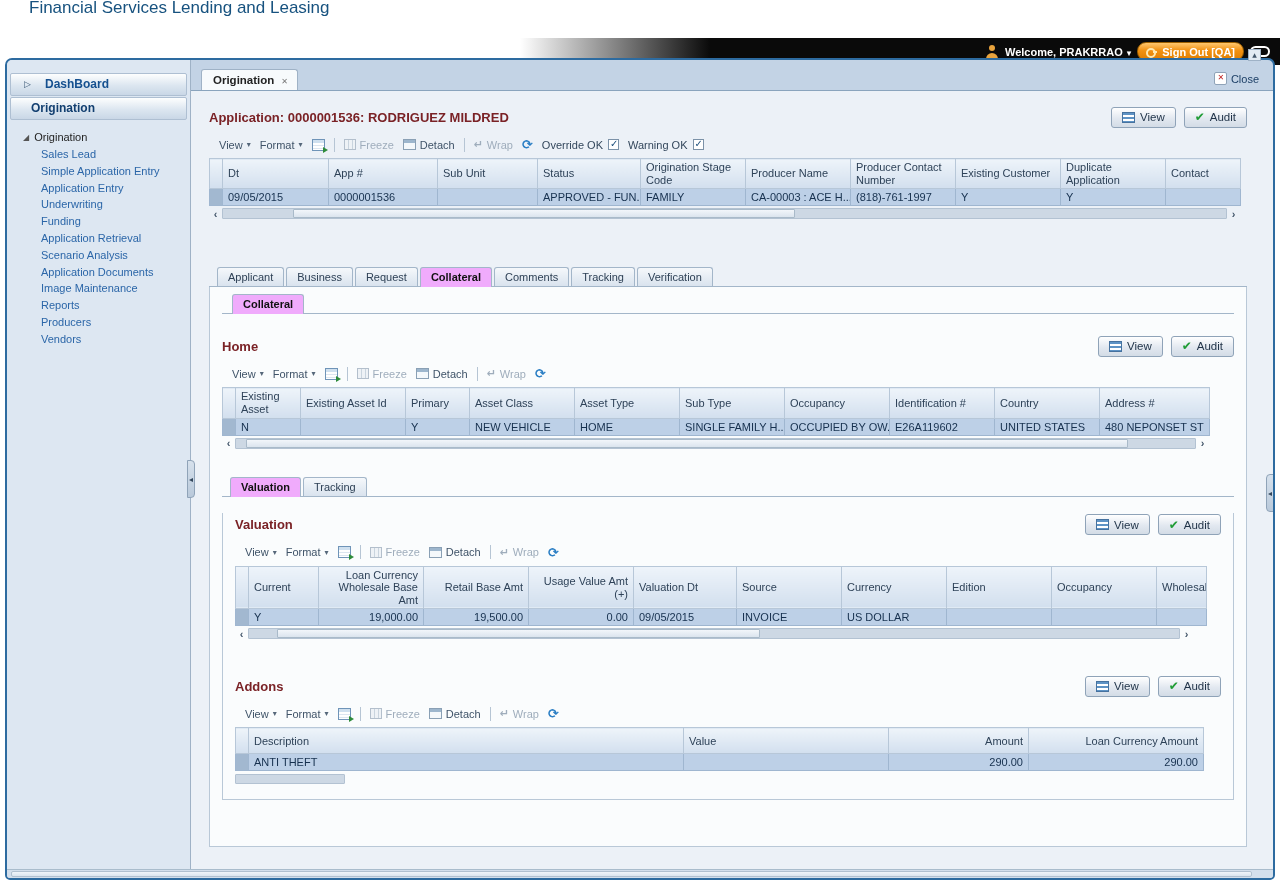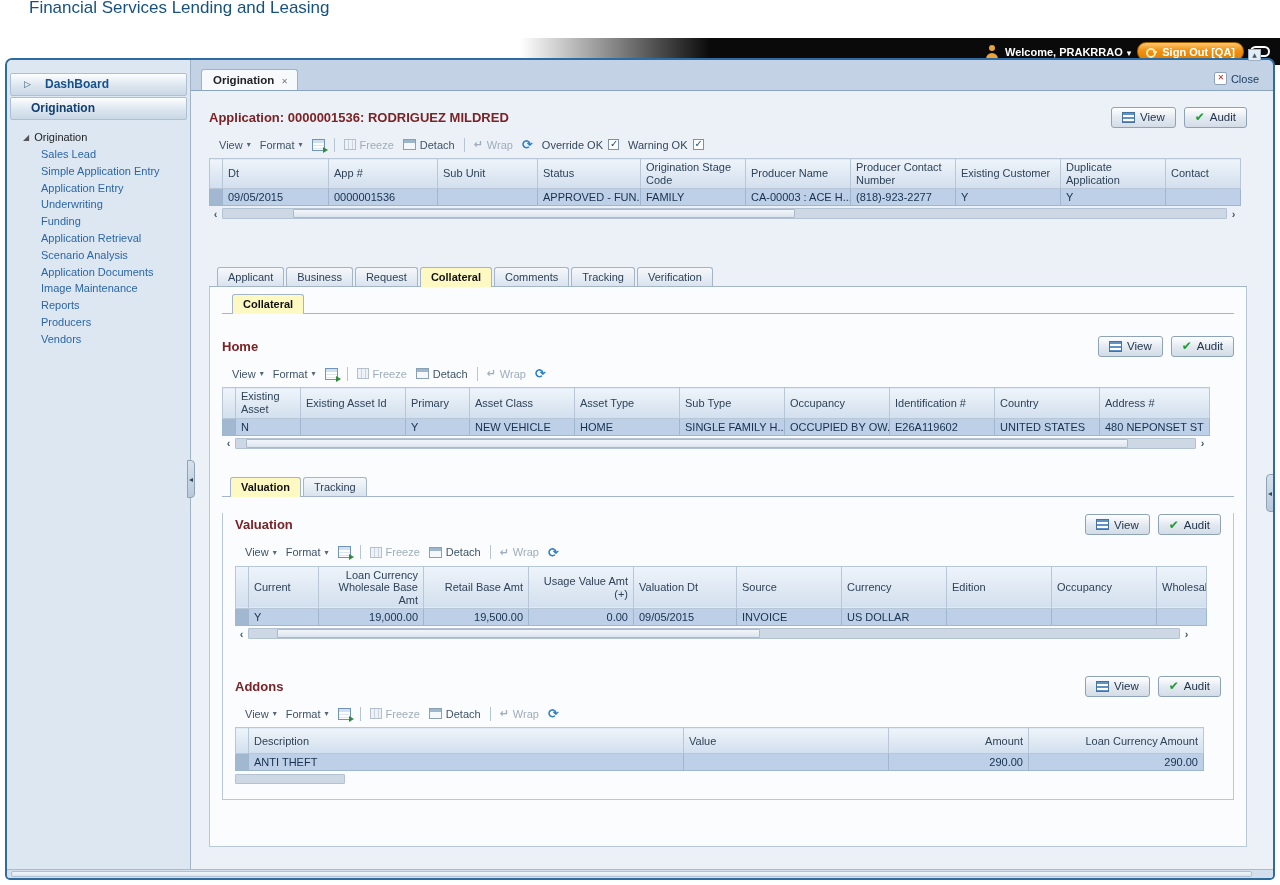--- a/index.html
+++ b/index.html
@@ -113,21 +113,21 @@
   .hs-arrow::before{content:"\2039";font-weight:bold;}
   .hs-arrow.right::before{content:"\203A";}
   .hs-track{flex:1;height:11px;background:#cdd8e4;border:1px solid #b3c2d2;position:relative;border-radius:1px;cursor:pointer;}
   .hs-thumb{position:absolute;top:0;bottom:0;background:linear-gradient(#f2f6fa,#dbe4ee);border:1px solid #a9bac9;border-radius:1px;cursor:pointer;}
   .hscroll.stub .hs-track{height:10px;}
 
   
   .subtabs{display:flex;gap:2px;padding:0 0 0 8px;align-items:flex-end;border-bottom:1px solid #a3b6c9;height:23px;}
   .subtabs .tab,.inner-tabs .tab{background:linear-gradient(#f5f8fb,#d9e3ee);border:1px solid #a3b6c9;border-bottom:none;
     border-radius:3px 3px 0 0;padding:3px 10px;font-size:11px;color:#2e4156;cursor:pointer;white-space:nowrap;}
-  .subtabs .tab.active,.inner-tabs .tab.active{background:#fef9c3;font-weight:bold;color:#111;margin-bottom:-1px;padding-bottom:4px;}
+  .subtabs .tab.active,.inner-tabs .tab.active{background:#f0abfc;font-weight:bold;color:#111;margin-bottom:-1px;padding-bottom:4px;}
   .panel{background:#fafcfd;border:1px solid #b9c8d7;border-top:none;}
   .panel.big{padding:0 12px 46px 12px;}
   .panel.inner{padding:0 12px 14px 12px;}
   .inner-tabs{display:flex;border-bottom:1px solid #a3b6c9;padding:7px 0 0 10px;height:27px;align-items:flex-end;}
 
   
   .splitter-l,.splitter-r{position:absolute;width:8px;height:38px;background:linear-gradient(#d6e1ec,#b9c9da);
     border:1px solid #8fa3b8;z-index:4;cursor:pointer;text-align:center;}
   .splitter-l{left:180px;top:400px;border-radius:0 4px 4px 0;}
   .splitter-r{right:-1px;top:414px;border-radius:4px 0 0 4px;}
@@ -268,21 +268,21 @@
                   </thead>
                   <tbody>
                     <tr>
                       <td class="gut"></td>
                       <td>09/05/2015</td>
                       <td>0000001536</td>
                       <td></td>
                       <td>APPROVED - FUN...</td>
                       <td>FAMILY</td>
                       <td>CA-00003 : ACE H...</td>
-                      <td>(818)-923-2277</td>
+                      <td>(818)-761-1997</td>
                       <td>Y</td>
                       <td>Y</td>
                       <td></td>
                     </tr>
                   </tbody>
                 </table>
               </div>
             <div class="hscroll" style="width:1031px;">
               <span class="hs-arrow"></span>
               <span class="hs-track">

